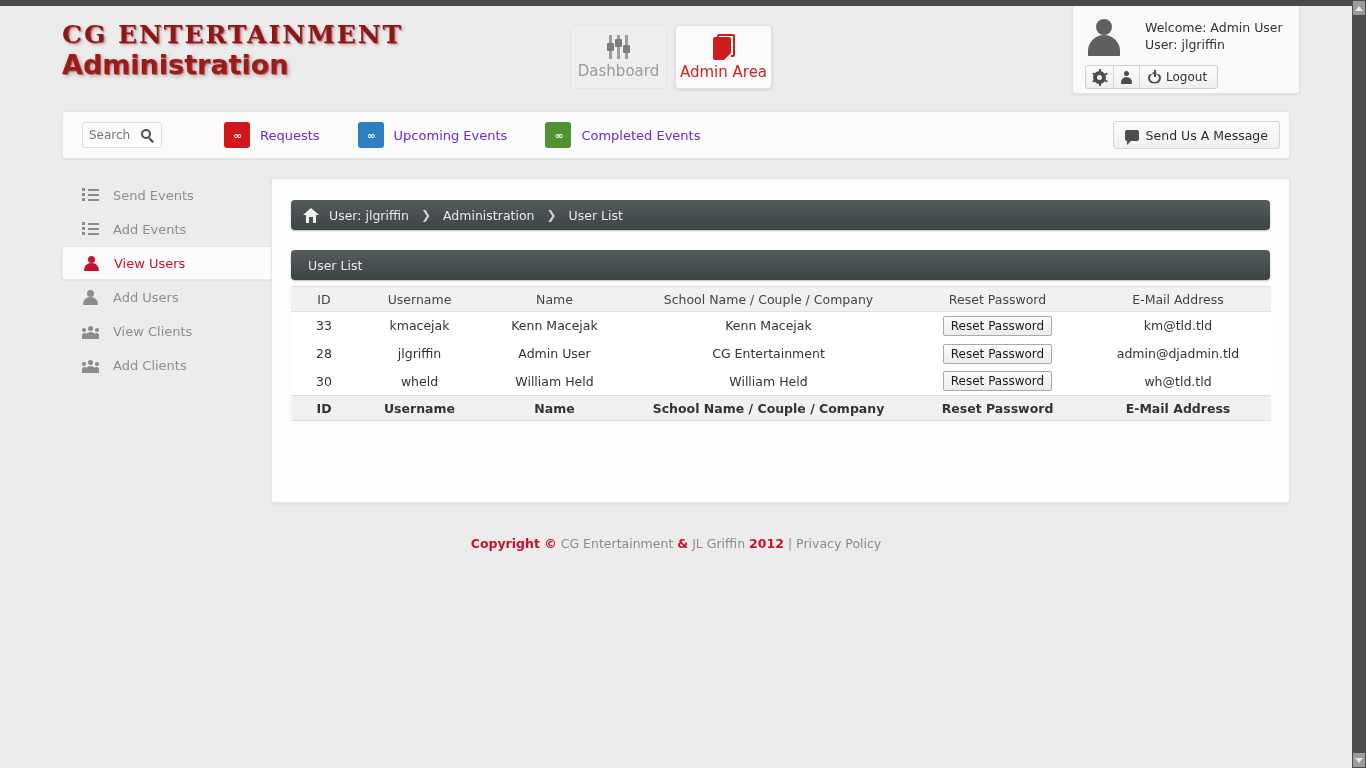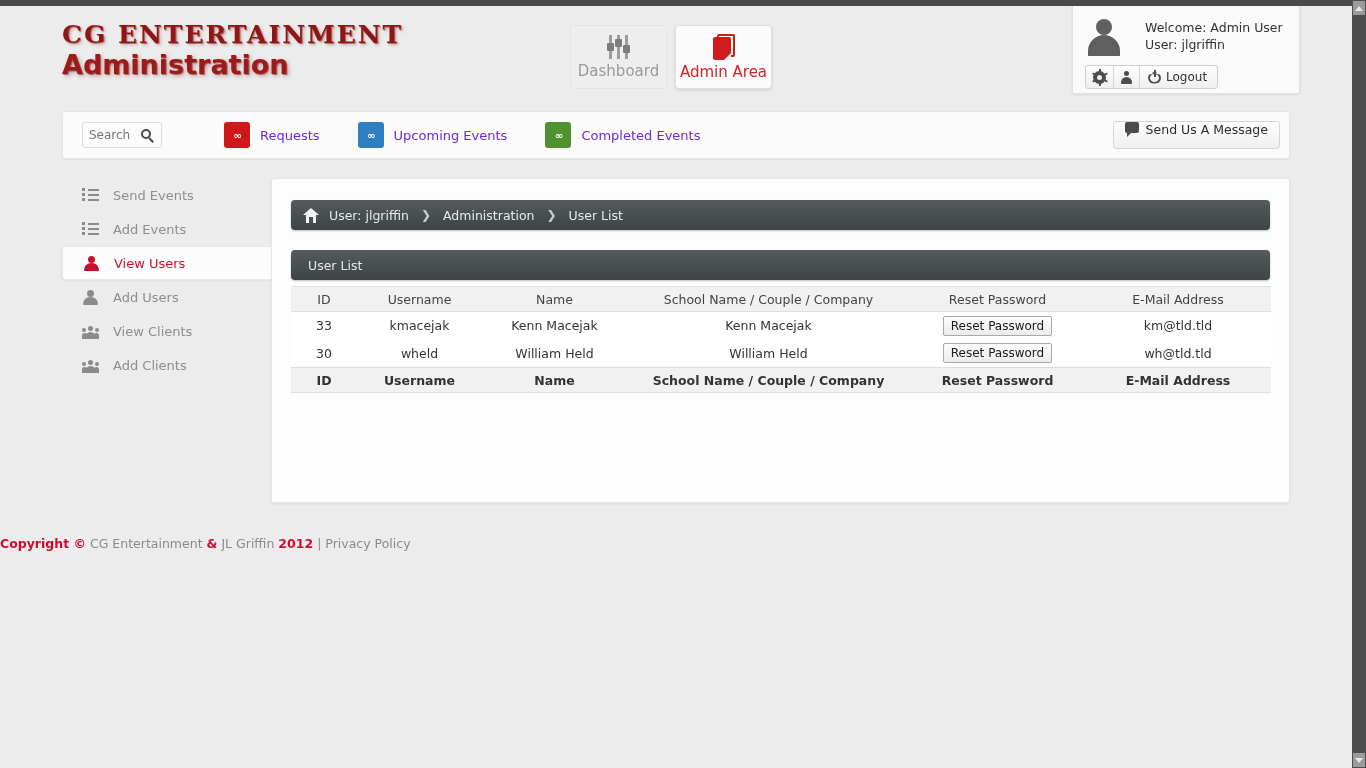--- a/index.html
+++ b/index.html
@@ -270,21 +270,21 @@
     color: #fff; font-size: 10px; font-weight: bold;
     letter-spacing: -1px;
   }
   .stat-label { font-size: 13px; color: #6d28d9; }
   .msgbtn {
     margin-left: auto; margin-right: 9px;
     height: 28px;
     background: linear-gradient(#fdfdfd, #f0f0f0);
     border: 1px solid #d5d5d5;
     border-radius: 3px;
-    display: flex; gap: 7px;
+    display: flex; align-items: center; gap: 7px;
     padding: 0 11px;
     font-size: 12.5px; color: #2c2c2c;
     cursor: pointer;
   }
   .bubble { width: 14px; height: 11px; position: relative; flex: 0 0 auto; }
   .bubble::before {
     content: ""; position: absolute; inset: 0;
     background: #4d4d4d; border-radius: 2px;
   }
   .bubble::after {
@@ -441,20 +441,21 @@
     background: linear-gradient(#fcfcfc, #ececec);
     border: 1px solid #a9a9a9;
     border-radius: 2px;
     padding: 2px 7px;
     cursor: pointer;
   }
   
   .footer {
     position: absolute; top: 530px; left: 0;
     width: 1352px;
+    text-align: center;
     font-size: 12.5px;
   }
   .cr-red { color: #c8102e; font-weight: bold; }
   .cr-gray { color: #8b8b8b; }
   .cr-amp { color: #c8102e; font-weight: bold; }
 </style>
 </head>
 <body>
 
 <div id="viewport">
@@ -645,20 +646,30 @@
             <td>33</td>
             <td>kmacejak</td>
             <td>Kenn Macejak</td>
             <td>Kenn Macejak</td>
             <td>
               <button class="resetbtn">Reset Password</button>
             </td>
             <td>km@tld.tld</td>
           </tr>
           <tr>
+            <td>28</td>
+            <td>jlgriffin</td>
+            <td>Admin User</td>
+            <td>CG Entertainment</td>
+            <td>
+              <button class="resetbtn">Reset Password</button>
+            </td>
+            <td>admin@djadmin.tld</td>
+          </tr>
+          <tr>
             <td>30</td>
             <td>wheld</td>
             <td>William Held</td>
             <td>William Held</td>
             <td>
               <button class="resetbtn">Reset Password</button>
             </td>
             <td>wh@tld.tld</td>
           </tr>
         </tbody>

